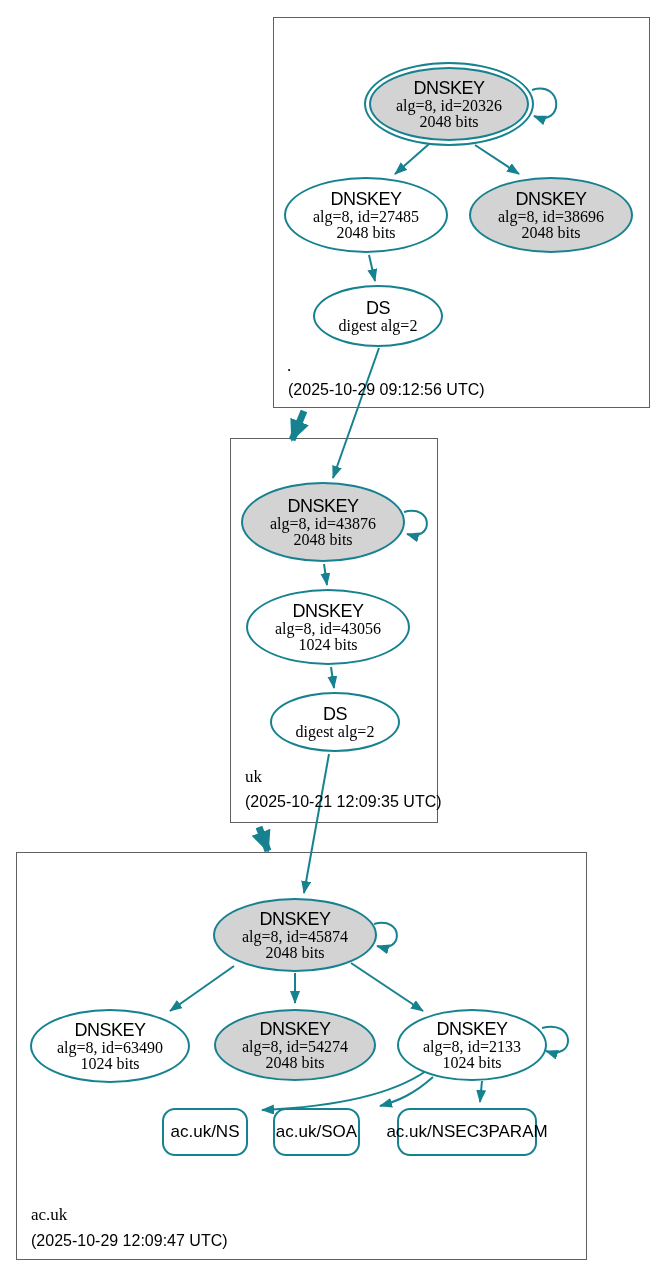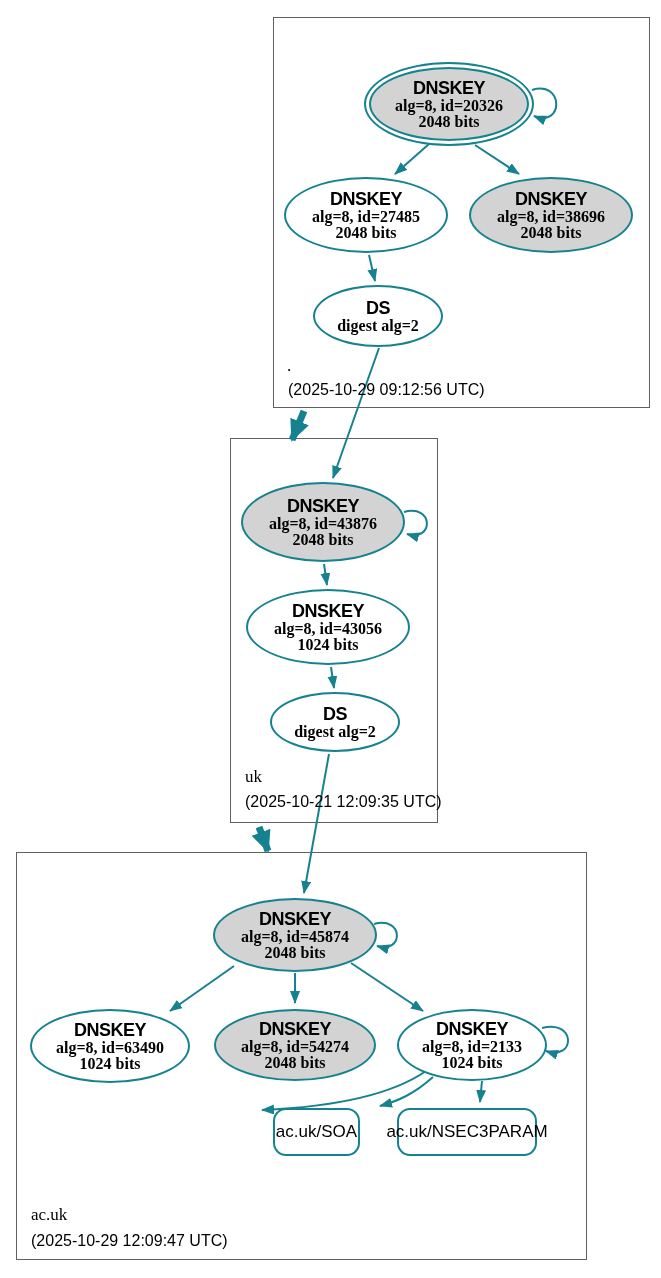--- a/index.html
+++ b/index.html
@@ -2,21 +2,21 @@
 <html><head>
 <meta charset="utf-8">
 <style>
   html,body{margin:0;padding:0;background:#fff;}
   .canvas{position:relative;width:661px;height:1278px;background:#ffffff;overflow:hidden;
           font-family:"Liberation Serif",serif;color:#000;}
   .zbox{position:absolute;border:1px solid #606060;background:transparent;z-index:0;box-sizing:border-box;}
   .edges{position:absolute;left:0;top:0;z-index:1;pointer-events:none;}
   .ell{position:absolute;border:2px solid #16828f;border-radius:50%;background:#fff;
        display:flex;flex-direction:column;align-items:center;justify-content:center;
-       text-align:center;box-sizing:border-box;z-index:2;font-weight:bold;}
+       text-align:center;box-sizing:border-box;z-index:2;}
   .ell.gray{background:#d3d3d3;}
   .ell.dbl{background:#fff;display:block;}
   .ell-inner{position:absolute;left:3px;top:3px;right:3px;bottom:3px;border:2px solid #16828f;
        border-radius:50%;background:#d3d3d3;display:flex;flex-direction:column;align-items:center;
        justify-content:center;text-align:center;}
   .nt{font-family:"Liberation Sans",sans-serif;font-size:18px;line-height:20px;letter-spacing:-0.5px;}
   .nd{font-family:"Liberation Serif",serif;font-size:16px;line-height:16px;}
   .rrect{position:absolute;top:1108px;height:48px;border:2px solid #16828f;border-radius:13px;
        background:#fff;display:flex;align-items:center;justify-content:center;
        font-family:"Liberation Sans",sans-serif;font-size:17px;z-index:2;box-sizing:border-box;}
@@ -122,20 +122,23 @@
     <div class="nt">DNSKEY</div>
     <div class="nd">alg=8, id=54274</div>
     <div class="nd">2048 bits</div>
   </div>
   <div class="ell" style="left:397px;top:1009px;width:150px;height:72px">
     <div class="nt">DNSKEY</div>
     <div class="nd">alg=8, id=2133</div>
     <div class="nd">1024 bits</div>
   </div>
 
+  <div class="rrect" style="left:162px;width:86px">
+    <span>ac.uk/NS</span>
+  </div>
   <div class="rrect" style="left:273px;width:87px">
     <span>ac.uk/SOA</span>
   </div>
   <div class="rrect" style="left:397px;width:140px">
     <span>ac.uk/NSEC3PARAM</span>
   </div>
 
   <div class="zlabel" style="left:31px;top:1206px">ac.uk</div>
   <div class="zts" style="left:31px;top:1232px">(2025-10-29 12:09:47 UTC)</div>
 

